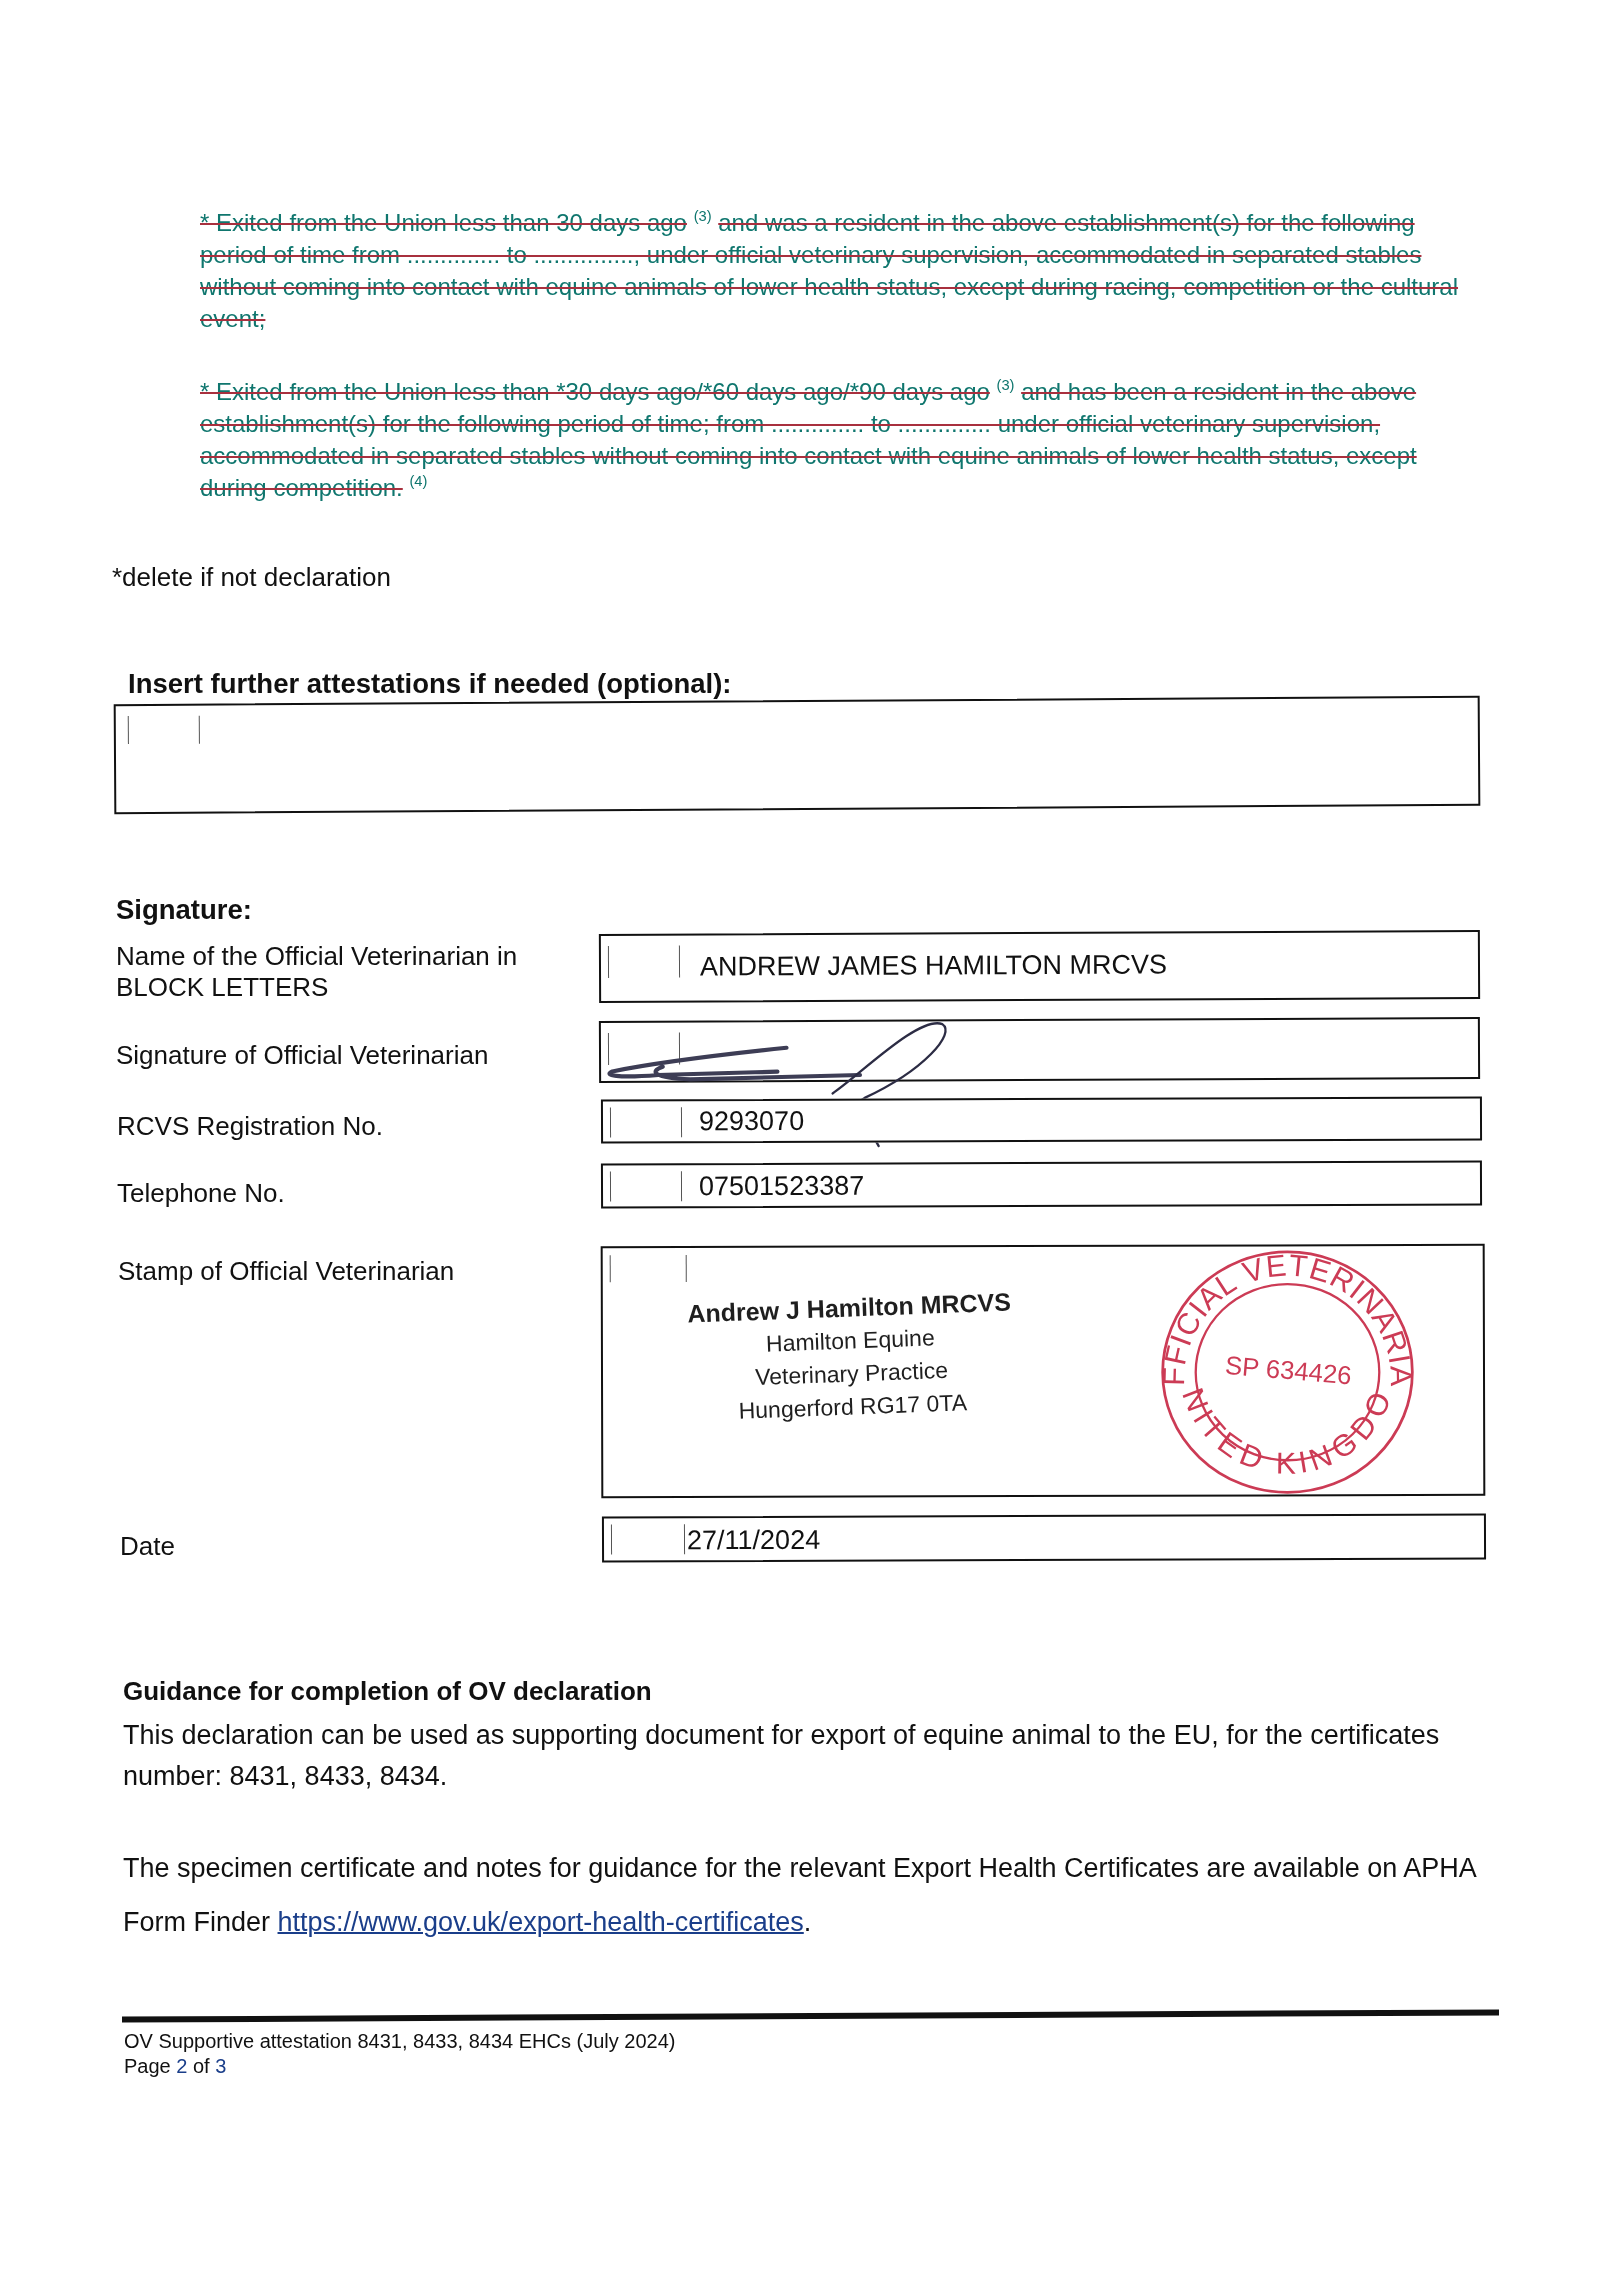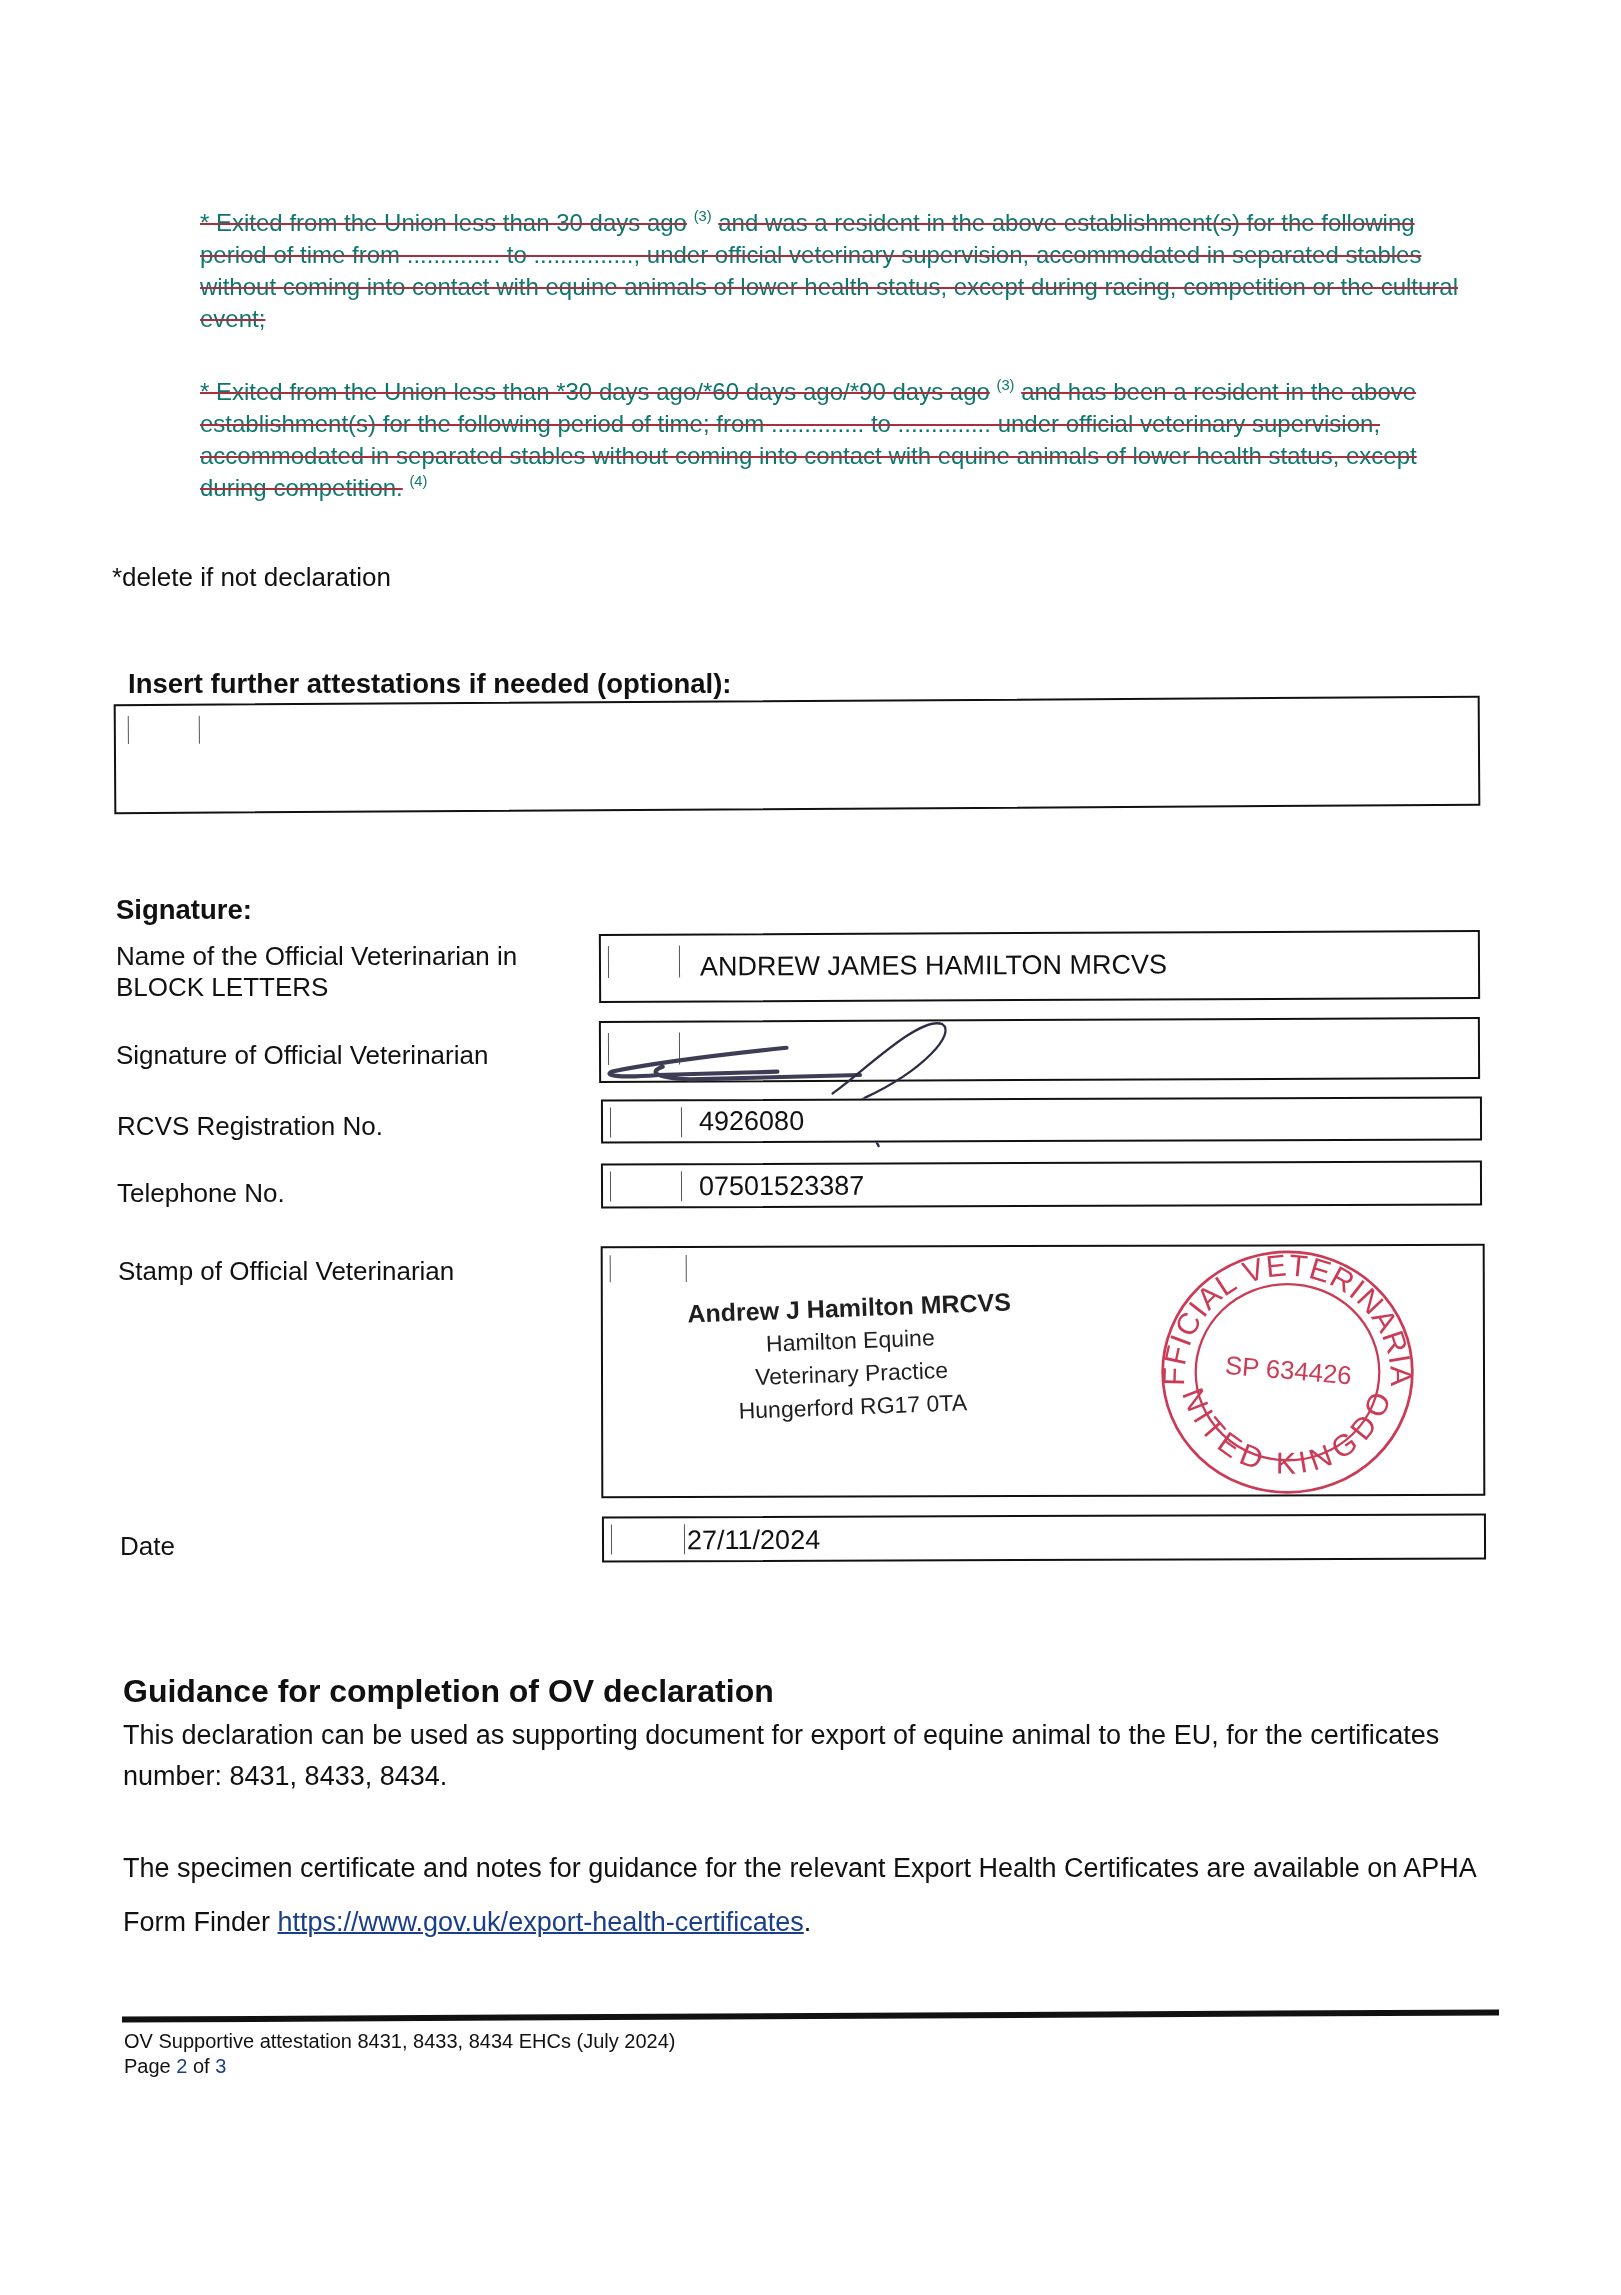--- a/index.html
+++ b/index.html
@@ -59,21 +59,21 @@
   <svg style="position:absolute; left:2.3px; top:-2.3px; overflow:visible;" width="367" height="115" viewBox="0 0 800 250">
     <path d="M 400 60 C 300 70, 120 90, 20 110 C 0 118, 30 125, 120 118 L 380 112 M 130 100 C 100 110, 110 125, 190 128 L 560 120" fill="none" stroke="#3d3d55" stroke-width="9" stroke-linecap="round"></path>
     <path d="M 500 160 C 560 120, 690 -10, 740 10 C 770 30, 700 110, 570 170 C 520 200, 530 230, 555 220 C 600 205, 610 235, 585 200 C 580 240, 590 260, 600 275" fill="none" stroke="#2c2c44" stroke-width="5" stroke-linecap="round"></path>
   </svg>
 </div>
 
 <div class="abs lbl" style="left:117px; top:1111px;">RCVS Registration No.</div>
 <div class="box" style="left:601px; top:1098px; width:881px; height:44px; transform:rotate(-0.2deg);">
   <div class="tick" style="left:6.9px; top:5.5px; height:30px;"></div>
   <div class="tick" style="left:78px; top:5.5px; height:30px;"></div>
-  <span class="val" style="left:96px; top:4.6px;">4926080</span>
+  <span class="val" style="left:96px; top:4.6px;">9293070</span>
 </div>
 
 <div class="abs lbl" style="left:117px; top:1178px;">Telephone No.</div>
 <div class="box" style="left:601px; top:1162px; width:881px; height:45px; transform:rotate(-0.2deg);">
   <div class="tick" style="left:6.9px; top:5.5px; height:30px;"></div>
   <div class="tick" style="left:78px; top:5.5px; height:30px;"></div>
   <span class="val" style="left:96px; top:5.5px;">07501523387</span>
 </div>
 
 <div class="abs lbl" style="left:118px; top:1256px;">Stamp of Official Veterinarian</div>
@@ -103,21 +103,21 @@
   </svg>
 </div>
 
 <div class="abs lbl" style="left:120px; top:1531px;">Date</div>
 <div class="box" style="left:602px; top:1515px; width:884px; height:46px; transform:rotate(-0.2deg);">
   <div class="tick" style="left:6.9px; top:5.5px; height:30px;"></div>
   <div class="tick" style="left:80px; top:5.5px; height:30px;"></div>
   <span class="val" style="left:83px; top:7.3px;">27/11/2024</span>
 </div>
 
-<div class="abs lbl h-bold" style="left:123px; top:1676px; font-size:32px;">Guidance for completion of OV declaration</div>
+<div class="abs lbl h-bold" style="left:123px; top:1676px; font-size:26px;">Guidance for completion of OV declaration</div>
 <div class="abs lbl" style="left:123px; top:1715px; width:1377px; font-size:27px; line-height:41px;">This declaration can be used as supporting document for export of equine animal to the EU, for the certificates number: 8431, 8433, 8434.</div>
 <div class="abs lbl" style="left:123px; top:1841px; width:1377px; font-size:27px; line-height:54px;">
   <span>The specimen certificate and notes for guidance for the relevant Export Health Certificates are available on APHA Form Finder </span><a class="link">https://www.gov.uk/export-health-certificates</a><span>.</span>
 </div>
 
 <div class="abs" style="left:122px; top:2013px; width:1377px; height:5.5px; background:#111; transform:rotate(-0.3deg);"></div>
 <div class="abs lbl" style="left:124px; top:2029px; font-size:20px; line-height:25px;">OV Supportive attestation 8431, 8433, 8434 EHCs (July 2024)</div>
 <div class="abs lbl" style="left:124px; top:2054px; font-size:20px; line-height:25px;">
   <span>Page </span><span class="blue">2</span><span> of </span><span class="blue">3</span>
 </div>

